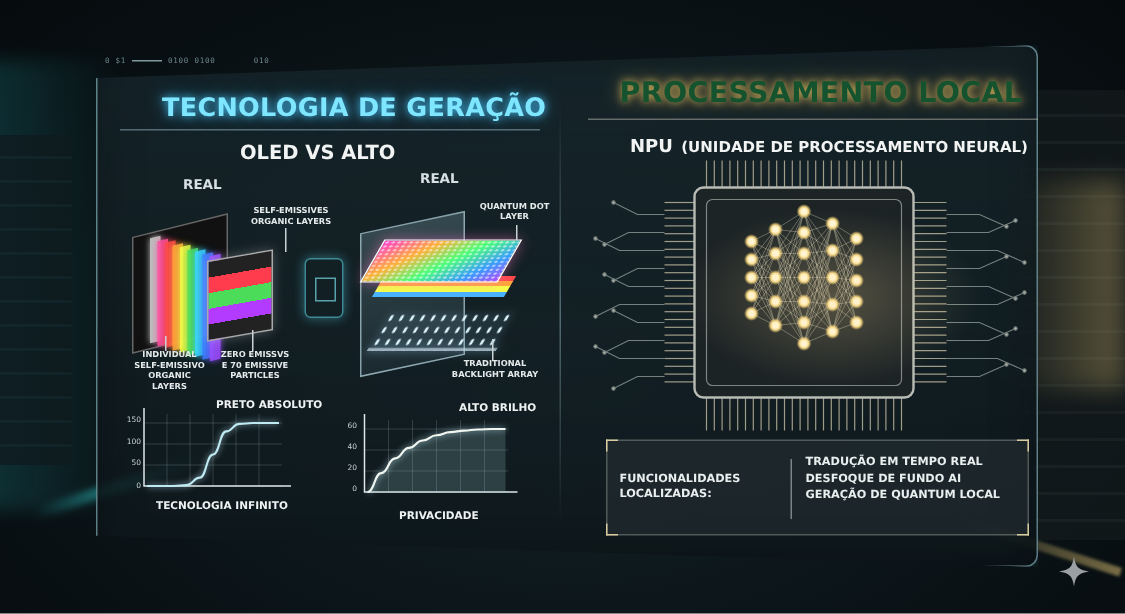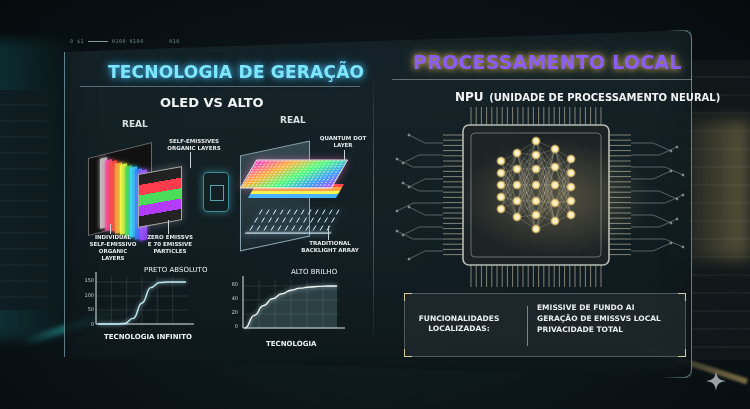--- a/index.html
+++ b/index.html
@@ -123,54 +123,54 @@
     position: absolute; left: 252px; top: 208px; width: 86px; height: 26px;
     background:
       radial-gradient(ellipse 1.2px 3px, #dff6ff 70%, transparent 80%) 0 0 / 7px 8px;
     border-bottom: 2px solid rgba(200,220,230,0.7);
     transform: skewX(-30deg);
     filter: drop-shadow(0 0 3px rgba(160,220,255,0.8));
   }
 
   
   .chart { position: absolute; }
-  .chart-title { position: absolute; font-size: 7px; font-weight: normal; color: #eef2f2; white-space: nowrap; padding-left: 36px; }
+  .chart-title { position: absolute; font-size: 7px; font-weight: bold; color: #eef2f2; white-space: nowrap; padding-left: 36px; }
   .chart-xlabel { position: absolute; font-size: 7px; font-weight: bold; color: #eef2f2; white-space: nowrap; }
   .chart-tick { position: absolute; font-size: 5px; color: #c8d2d4; text-align: right; width: 14px; }
   .chart svg { position: absolute; overflow: visible; }
 
   
   .title-right {
     position: absolute; left: 413px; top: 51px; font-size: 19px; font-weight: bold;
-    color: #8b5cf6; letter-spacing: .2px;
+    color: #14532d; letter-spacing: .2px;
     text-shadow: 0 0 6px rgba(240,200,100,0.85), 0 0 14px rgba(240,200,100,0.45);
   }
   .rule-right { position: absolute; left: 392px; top: 79px; width: 300px; height: 1px; background: rgba(200,200,190,0.45); }
   .subtitle-right { position: absolute; left: 420px; top: 86px; white-space: nowrap; color: #f2f4f4; font-weight: bold; }
-  .subtitle-right .npu { font-size: 12px; margin-left: 35px; }
+  .subtitle-right .npu { font-size: 12px; }
   .subtitle-right .paren { font-size: 10px; }
 
   .npu-wrap { position: absolute; left: 395px; top: 103px; width: 310px; height: 190px; }
   .npu-glow {
     position: absolute; left: 60px; top: 35px; width: 200px; height: 120px;
     background: radial-gradient(ellipse, rgba(255,220,150,0.25), rgba(0,0,0,0) 70%);
   }
 
   .features-box {
     position: absolute; left: 404px; top: 293px; width: 282px; height: 64px;
     border: 1px solid rgba(180,190,180,0.35);
     background: rgba(40,50,52,0.55);
   }
   .features-box .corner { position: absolute; width: 8px; height: 8px; border-color: #d9cba0; border-style: solid; }
   .features-box .c-tl { left: -1px; top: -1px; border-width: 1.5px 0 0 1.5px; }
   .features-box .c-tr { right: -1px; top: -1px; border-width: 1.5px 1.5px 0 0; }
   .features-box .c-bl { left: -1px; bottom: -1px; border-width: 0 0 1.5px 1.5px; }
   .features-box .c-br { right: -1px; bottom: -1px; border-width: 0 1.5px 1.5px 0; }
   .features-label {
-    position: absolute; left: 8px; top: 20px; width: 92px; text-align: center;
+    position: absolute; left: 8px; top: 20px; width: 92px; 
     font-size: 7.5px; font-weight: bold; color: #e9eeee; line-height: 10px;
   }
   .features-sep { position: absolute; left: 122px; top: 12px; width: 1px; height: 40px; background: rgba(200,210,210,0.55); }
   .features-list { position: absolute; left: 132px; top: 8px; font-size: 7.5px; font-weight: bold; color: #e9eeee; line-height: 11px; list-style: none; }
 
   .sparkle { position: absolute; left: 706px; top: 371px; width: 20px; height: 20px; }
 </style>
 </head>
 <body>
 
@@ -246,40 +246,40 @@
       <line x1="0" x2="92" y1="34" y2="34" stroke="rgba(170,190,195,0.25)" stroke-width="0.6"></line>
       <line x1="0" x2="92" y1="20" y2="20" stroke="rgba(170,190,195,0.25)" stroke-width="0.6"></line>
       <line x1="0" x2="92" y1="6" y2="6" stroke="rgba(170,190,195,0.25)" stroke-width="0.6"></line>
       <path d="M0 -4 L0 48 L98 48" stroke="#dfe6e8" stroke-width="1" fill="none"></path>
       <path d="M2 48 C6.4 48 6.4 48 10.8 48 C15.200000000000001 48 15.200000000000001 48 19.6 48 C24 48 24 47.44 28.4 47.44 C32.8 47.44 32.8 42.4 37.2 42.4 C41.6 42.4 41.6 27 46 27 C50.4 27 50.4 11.600000000000001 54.8 11.600000000000001 C59.199999999999996 11.600000000000001 59.199999999999996 6.560000000000002 63.599999999999994 6.560000000000002 C68 6.560000000000002 68 6 72.4 6 C76.80000000000001 6 76.80000000000001 6 81.2 6 C85.6 6 85.6 6 90 6" stroke="#bfeaf2" stroke-width="1.4" fill="none" style="filter: drop-shadow(0 0 2px rgba(200,240,255,0.8))"></path>
     </svg>
   <div class="chart-xlabel" style="left:104px;top:333px;">TECNOLOGIA INFINITO</div>
 </div>
 
 <div class="chart">
-  <div class="chart-title" style="left:255px;top:268px;">ALTO BRILHO</div>
+  <div class="chart-title" style="left:270px;top:268px;">ALTO BRILHO</div>
   <div class="chart-tick" style="left:224px;top:281px;">60</div>
   <div class="chart-tick" style="left:224px;top:295px;">40</div>
   <div class="chart-tick" style="left:224px;top:309px;">20</div>
   <div class="chart-tick" style="left:224px;top:323px;">0</div>
   <svg id="chart1" style="left:243px;top:280px;" width="100" height="52">
       <line x1="16" x2="16" y1="0" y2="48" stroke="rgba(170,190,195,0.25)" stroke-width="0.6"></line>
       <line x1="32" x2="32" y1="0" y2="48" stroke="rgba(170,190,195,0.25)" stroke-width="0.6"></line>
       <line x1="48" x2="48" y1="0" y2="48" stroke="rgba(170,190,195,0.25)" stroke-width="0.6"></line>
       <line x1="64" x2="64" y1="0" y2="48" stroke="rgba(170,190,195,0.25)" stroke-width="0.6"></line>
       <line x1="80" x2="80" y1="0" y2="48" stroke="rgba(170,190,195,0.25)" stroke-width="0.6"></line>
       <line x1="0" x2="96" y1="48" y2="48" stroke="rgba(170,190,195,0.25)" stroke-width="0.6"></line>
       <line x1="0" x2="96" y1="34" y2="34" stroke="rgba(170,190,195,0.25)" stroke-width="0.6"></line>
       <line x1="0" x2="96" y1="20" y2="20" stroke="rgba(170,190,195,0.25)" stroke-width="0.6"></line>
       <line x1="0" x2="96" y1="6" y2="6" stroke="rgba(170,190,195,0.25)" stroke-width="0.6"></line>
       <path d="M0 -4 L0 48 L102 48" stroke="#dfe6e8" stroke-width="1" fill="none"></path>
       <path d="M2 48 C6.6000000000000005 48 6.6000000000000005 35.4 11.200000000000001 35.4 C15.8 35.4 15.8 25.6 20.400000000000002 25.6 C25 25.6 25 18.6 29.599999999999998 18.6 C34.2 18.6 34.2 13.700000000000003 38.800000000000004 13.700000000000003 C43.400000000000006 13.700000000000003 43.400000000000006 10.199999999999996 48 10.199999999999996 C52.599999999999994 10.199999999999996 52.599999999999994 8.100000000000001 57.199999999999996 8.100000000000001 C61.8 8.100000000000001 61.8 7.050000000000004 66.39999999999999 7.050000000000004 C71 7.050000000000004 71 6.350000000000001 75.60000000000001 6.350000000000001 C80.2 6.350000000000001 80.2 6 84.8 6 C89.4 6 89.4 6 94 6 L94 48 L2 48 Z" fill="rgba(150,200,200,0.22)"></path>
       <path d="M2 48 C6.6000000000000005 48 6.6000000000000005 35.4 11.200000000000001 35.4 C15.8 35.4 15.8 25.6 20.400000000000002 25.6 C25 25.6 25 18.6 29.599999999999998 18.6 C34.2 18.6 34.2 13.700000000000003 38.800000000000004 13.700000000000003 C43.400000000000006 13.700000000000003 43.400000000000006 10.199999999999996 48 10.199999999999996 C52.599999999999994 10.199999999999996 52.599999999999994 8.100000000000001 57.199999999999996 8.100000000000001 C61.8 8.100000000000001 61.8 7.050000000000004 66.39999999999999 7.050000000000004 C71 7.050000000000004 71 6.350000000000001 75.60000000000001 6.350000000000001 C80.2 6.350000000000001 80.2 6 84.8 6 C89.4 6 89.4 6 94 6" stroke="#f2f6f0" stroke-width="1.4" fill="none" style="filter: drop-shadow(0 0 2px rgba(200,240,255,0.8))"></path>
     </svg>
-  <div class="chart-xlabel" style="left:266px;top:340px;">TECNOLOGIA</div>
+  <div class="chart-xlabel" style="left:266px;top:340px;">PRIVACIDADE</div>
 </div>
 
 <div class="title-right">PROCESSAMENTO LOCAL</div>
 <div class="rule-right"></div>
 <div class="subtitle-right">
   <span class="npu">NPU</span>
   <span class="paren">(UNIDADE DE PROCESSAMENTO NEURAL)</span>
 </div>
 
 <div class="npu-wrap">
@@ -620,21 +620,21 @@
 </div>
 
 <div class="features-box">
   <span class="corner c-tl"></span>
   <span class="corner c-tr"></span>
   <span class="corner c-bl"></span>
   <span class="corner c-br"></span>
   <div class="features-label">FUNCIONALIDADES LOCALIZADAS:</div>
   <div class="features-sep"></div>
   <ul class="features-list">
-    <li>EMISSIVE DE FUNDO AI</li>
-    <li>GERAÇÃO DE EMISSVS LOCAL</li>
-    <li>PRIVACIDADE TOTAL</li>
+    <li>TRADUÇÃO EM TEMPO REAL</li>
+    <li>DESFOQUE DE FUNDO AI</li>
+    <li>GERAÇÃO DE QUANTUM LOCAL</li>
   </ul>
 </div>
 
 <svg class="sparkle" viewBox="0 0 20 20">
   <path d="M10 0 C11 7 13 9 20 10 C13 11 11 13 10 20 C9 13 7 11 0 10 C7 9 9 7 10 0Z" fill="#9aa0a3"></path>
 </svg>
 
 </body></html>

